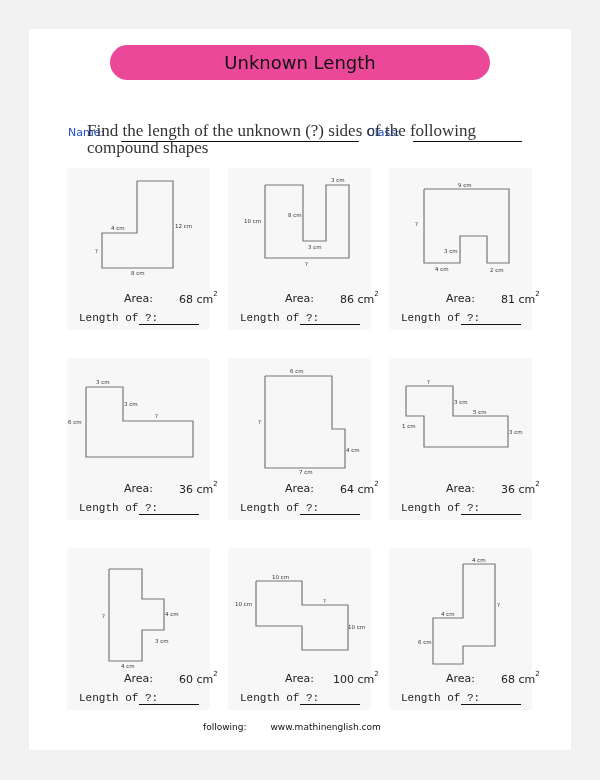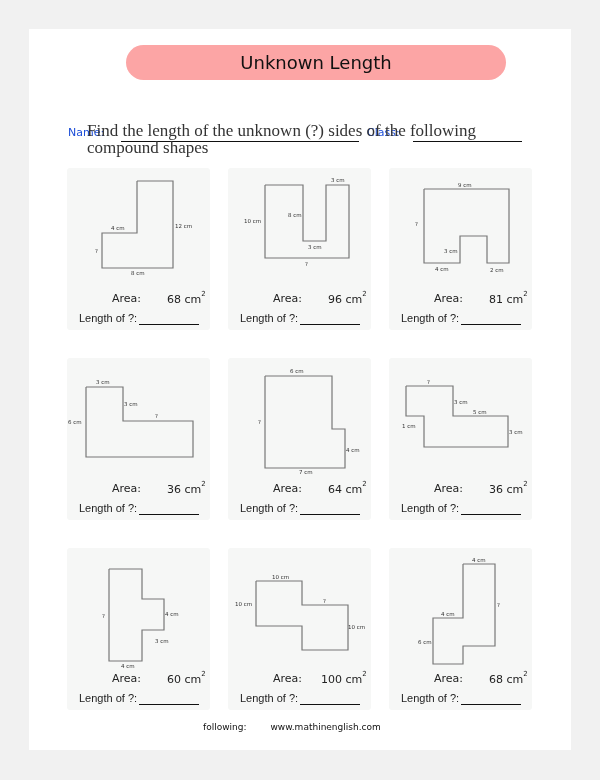--- a/index.html
+++ b/index.html
@@ -4,22 +4,22 @@
 <style>
   html, body { margin:0; padding:0; }
   body {
     width:600px; height:780px; background:#f1f1f1; position:relative; overflow:hidden;
     font-family: "DejaVu Sans", sans-serif;
   }
   .page {
     position:absolute; left:29px; top:29px; width:542px; height:721px; background:#ffffff;
   }
   .title-pill {
-    position:absolute; left:126px; top:45px; width:380px; height:35px;
-    background:#fca5a5; border-radius:18px;
+    position:absolute; left:110px; top:45px; width:380px; height:35px;
+    background:#ec4899; border-radius:18px;
     display:flex; align-items:center; justify-content:center;
     font-family: "DejaVu Sans", sans-serif; font-size:18px; color:#111;
   }
   .name-row {
     position:absolute; left:68px; top:88px; width:460px; height:22px;
     font-family: "DejaVu Sans", sans-serif; font-size:11px; color:#1d4ed8;margin-top:38px;
   }
   .name-label { position:absolute; left:0; top:0; }
   .name-line { position:absolute; left:53px; top:15px; width:238px; border-bottom:1.6px solid #111; }
   .class-label { position:absolute; left:299px; top:0; }
@@ -27,29 +27,29 @@
   .instructions {
     position:absolute; left:87px; top:122px; width:440px;
     font-family: "Liberation Serif", serif; font-size:17px; line-height:17px; color:#333;
   }
   .card {
     position:absolute; width:143px; height:162px; background:#f6f7f6; border-radius:3px;
   }
   .card svg { position:absolute; left:0; top:0; }
   .card .lbl { font-family:"DejaVu Sans", sans-serif; font-size:5.5px; fill:#333; }
   .area-row {
-    position:absolute; left:0; top:122px; width:143px; height:18px;
+    position:absolute; left:12px; top:122px; width:143px; height:18px;
     font-family:"DejaVu Sans", sans-serif; font-size:11px; color:#222;
   }
   .area-label { position:absolute; left:45px; top:2px; }
   .area-value { position:absolute; left:100px; top:2px; }
   .area-value sup { font-size:7px; position:relative; top:-2px; }
   .len-row {
     position:absolute; left:0; top:144px; width:143px; height:16px;
-    font-family:Liberation Sans, sans-serif; font-size:11px; color:#222;text-align:center;
+    font-family:Liberation Mono, monospace; font-size:11px; color:#222;text-align:center;
   }
   .len-label { position:absolute; left:12px; top:0; }
   .len-line { position:absolute; left:72px; top:12px; width:60px; border-bottom:1.2px solid #111; }
   .copyright {
     position:absolute; left:203px; top:722px;
     font-family:"DejaVu Sans", sans-serif; font-size:9px; color:#111;
   }
   .copyright .url { margin-left:24px; }
 </style>
 </head>
@@ -92,21 +92,21 @@
   <svg width="143" height="122">
     <polyline points="37,17 75,17 75,73 98,73 98,17 121,17 121,90 37,90 37,17" fill="none" stroke="#777" stroke-width="1.2"></polyline>
     <text class="lbl" x="103" y="14">3 cm</text>
     <text class="lbl" x="16" y="55">10 cm</text>
     <text class="lbl" x="60" y="49">8 cm</text>
     <text class="lbl" x="80" y="81">3 cm</text>
     <text class="lbl" x="77" y="98">?</text>
   </svg>
   <div class="area-row">
     <span class="area-label">Area:</span>
-    <span class="area-value"><span>96</span> <span>cm</span><sup>2</sup></span>
+    <span class="area-value"><span>86</span> <span>cm</span><sup>2</sup></span>
   </div>
   <div class="len-row">
     <span class="len-label">Length of ?:</span>
     <span class="len-line"></span>
   </div>
 </div>
 
 <div class="card" style="left:389px;top:168px;">
   <svg width="143" height="122">
     <polyline points="35,21 120,21 120,95 98,95 98,68 71,68 71,95 35,95 35,21" fill="none" stroke="#777" stroke-width="1.2"></polyline>

